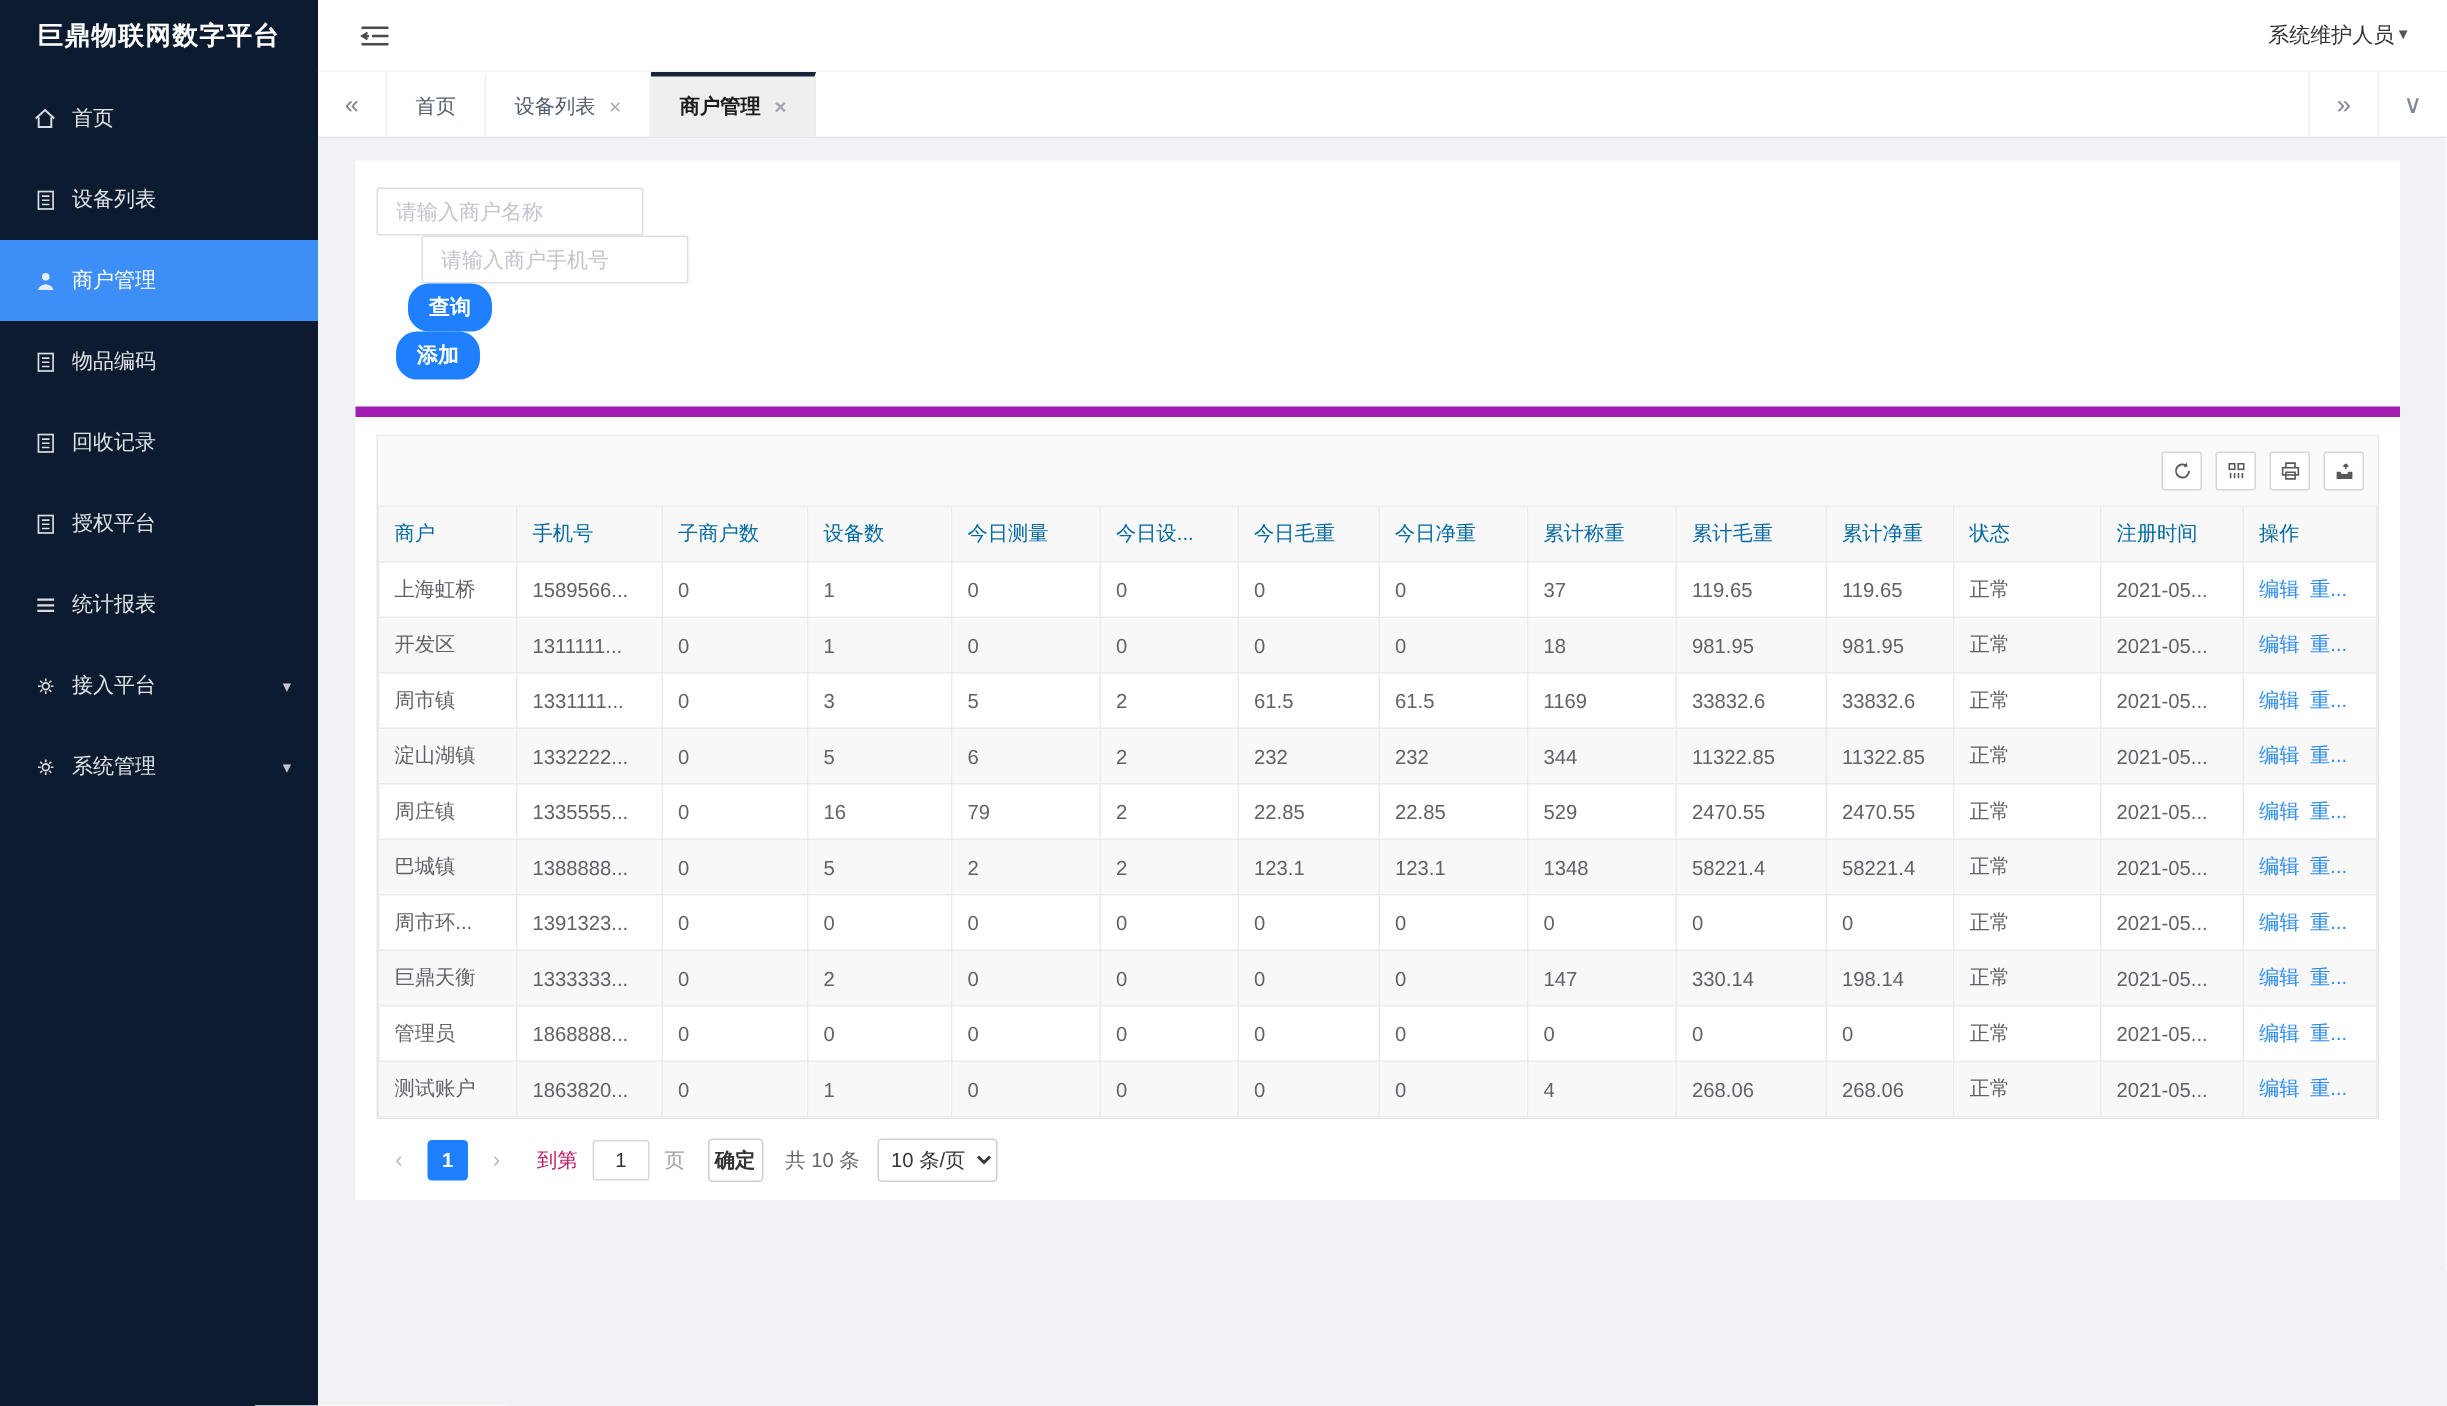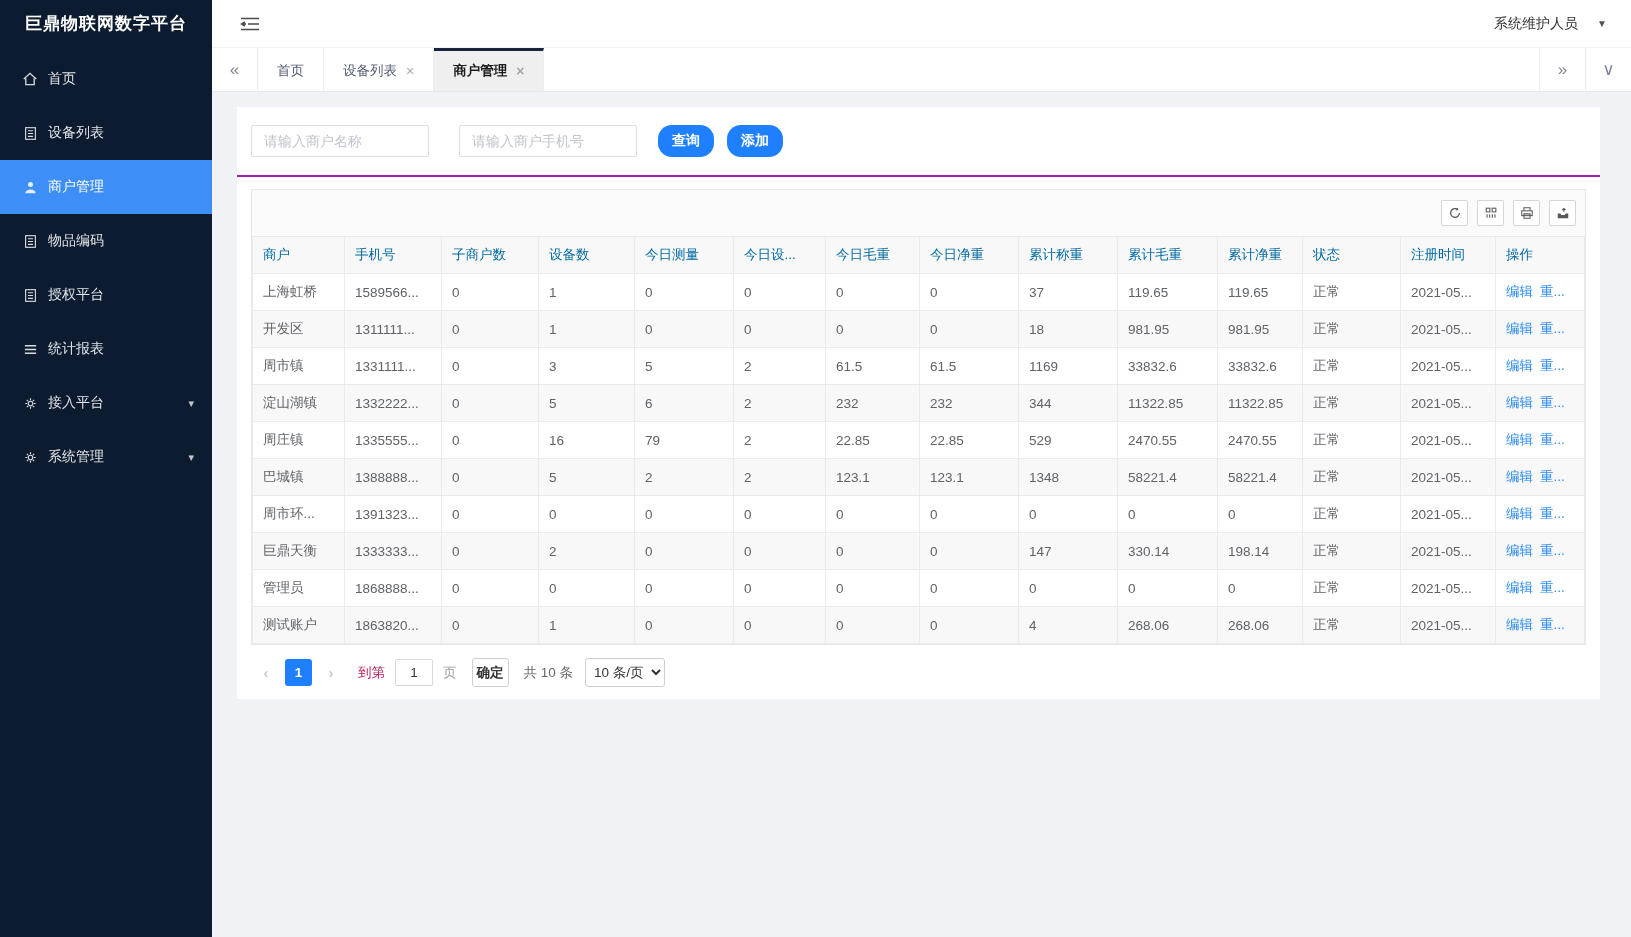--- a/index.html
+++ b/index.html
@@ -18,39 +18,39 @@
     align-items:center; justify-content:center; color:rgba(255,255,255,.85); }
   .menu-item.active { background:#3d8ef7; color:#fff; }
   .menu-item .caret { margin-left:auto; font-size:11px; color:rgba(255,255,255,.75); }
 
   
   .main { flex:1; display:flex; flex-direction:column; min-width:0; }
 
   .topbar { height:48px; background:#fff; display:flex; align-items:center;
     justify-content:space-between; padding:0 24px 0 28px; border-bottom:1px solid #f2f2f2; }
   .collapse-btn { width:20px; height:16px; color:#4a4a4a; cursor:pointer; }
-  .user-box { display:flex; align-items:center; gap:19px; font-size:14px; color:#333; cursor:pointer; }
+  .user-box { display:flex; align-items:center; gap:1px; font-size:14px; color:#333; cursor:pointer; }
   .user-box .caret { font-size:10px; color:#555; }
 
   .tabbar { height:44px; background:#fff; border-bottom:1px solid #e4e7ed;
     display:flex; align-items:stretch; }
   .tab-nav { width:46px; display:flex; align-items:center; justify-content:center;
     color:#808695; font-size:17px; border-right:1px solid #ededed; cursor:pointer; }
   .tab-nav.right { border-right:none; border-left:1px solid #ededed; }
   .tab { display:flex; align-items:center; gap:9px; padding:0 19px; font-size:13.5px;
     color:#515a6e; border-right:1px solid #ededed; cursor:pointer; border-top:3px solid transparent; }
   .tab .tab-close { color:#a5a8ae; font-size:14px; line-height:1; cursor:pointer; }
   .tab.active { background:#efefef; border-top:3px solid #16243c; color:#1c1c1c; font-weight:bold; }
   .tab-spacer { flex:1; }
 
   .content { flex:1; padding:15px 17px 0 25px; overflow:hidden; }
   .card { background:#fff; width:1363px; min-height:585px; padding-bottom:12px; }
 
   
-  .search-row { display:flex; align-items:flex-start; padding:18px 14px; border-bottom:2px solid #a21caf; }
+  .search-row { display:flex; align-items:flex-start; padding:18px 14px; border-bottom:7px solid #a21caf;flex-direction:column; }
   .search-input { width:178px; height:32px; border:1px solid #dcdee2; border-radius:2px;
     padding:0 12px; font-size:14px; color:#333; outline:none; }
   .search-input::placeholder { color:#c0c4cc; }
   .search-input + .search-input { margin-left:30px; }
   .btn-primary { height:32px; padding:0 14px; background:#1e80ff; border:none; border-radius:14px;
     color:#fff; font-size:14px; font-weight:bold; cursor:pointer; }
   .btn-query { margin-left:21px; }
   .btn-add { margin-left:13px; }
 
   
@@ -136,20 +136,29 @@
       <div class="menu-item">
         <span class="mi-icon">
           <svg class="icon-svg" width="15" height="15" viewBox="0 0 16 16">
               <rect x="2.8" y="1.8" width="10.4" height="12.4" fill="none" stroke="currentColor" stroke-width="1.2"></rect>
               <path d="M5.3 5h5.4M5.3 8h5.4M5.3 11h5.4" stroke="currentColor" stroke-width="1.2"></path>
             </svg>
         </span>
         <span>物品编码</span>
       </div>
 
+      <div class="menu-item">
+        <span class="mi-icon">
+          <svg class="icon-svg" width="15" height="15" viewBox="0 0 16 16">
+              <rect x="2.8" y="1.8" width="10.4" height="12.4" fill="none" stroke="currentColor" stroke-width="1.2"></rect>
+              <path d="M5.3 5h5.4M5.3 8h5.4M5.3 11h5.4" stroke="currentColor" stroke-width="1.2"></path>
+            </svg>
+        </span>
+        <span>回收记录</span>
+      </div>
 
       <div class="menu-item">
         <span class="mi-icon">
           <svg class="icon-svg" width="15" height="15" viewBox="0 0 16 16">
               <rect x="2.8" y="1.8" width="10.4" height="12.4" fill="none" stroke="currentColor" stroke-width="1.2"></rect>
               <path d="M5.3 5h5.4M5.3 8h5.4M5.3 11h5.4" stroke="currentColor" stroke-width="1.2"></path>
             </svg>
         </span>
         <span>授权平台</span>
       </div>

